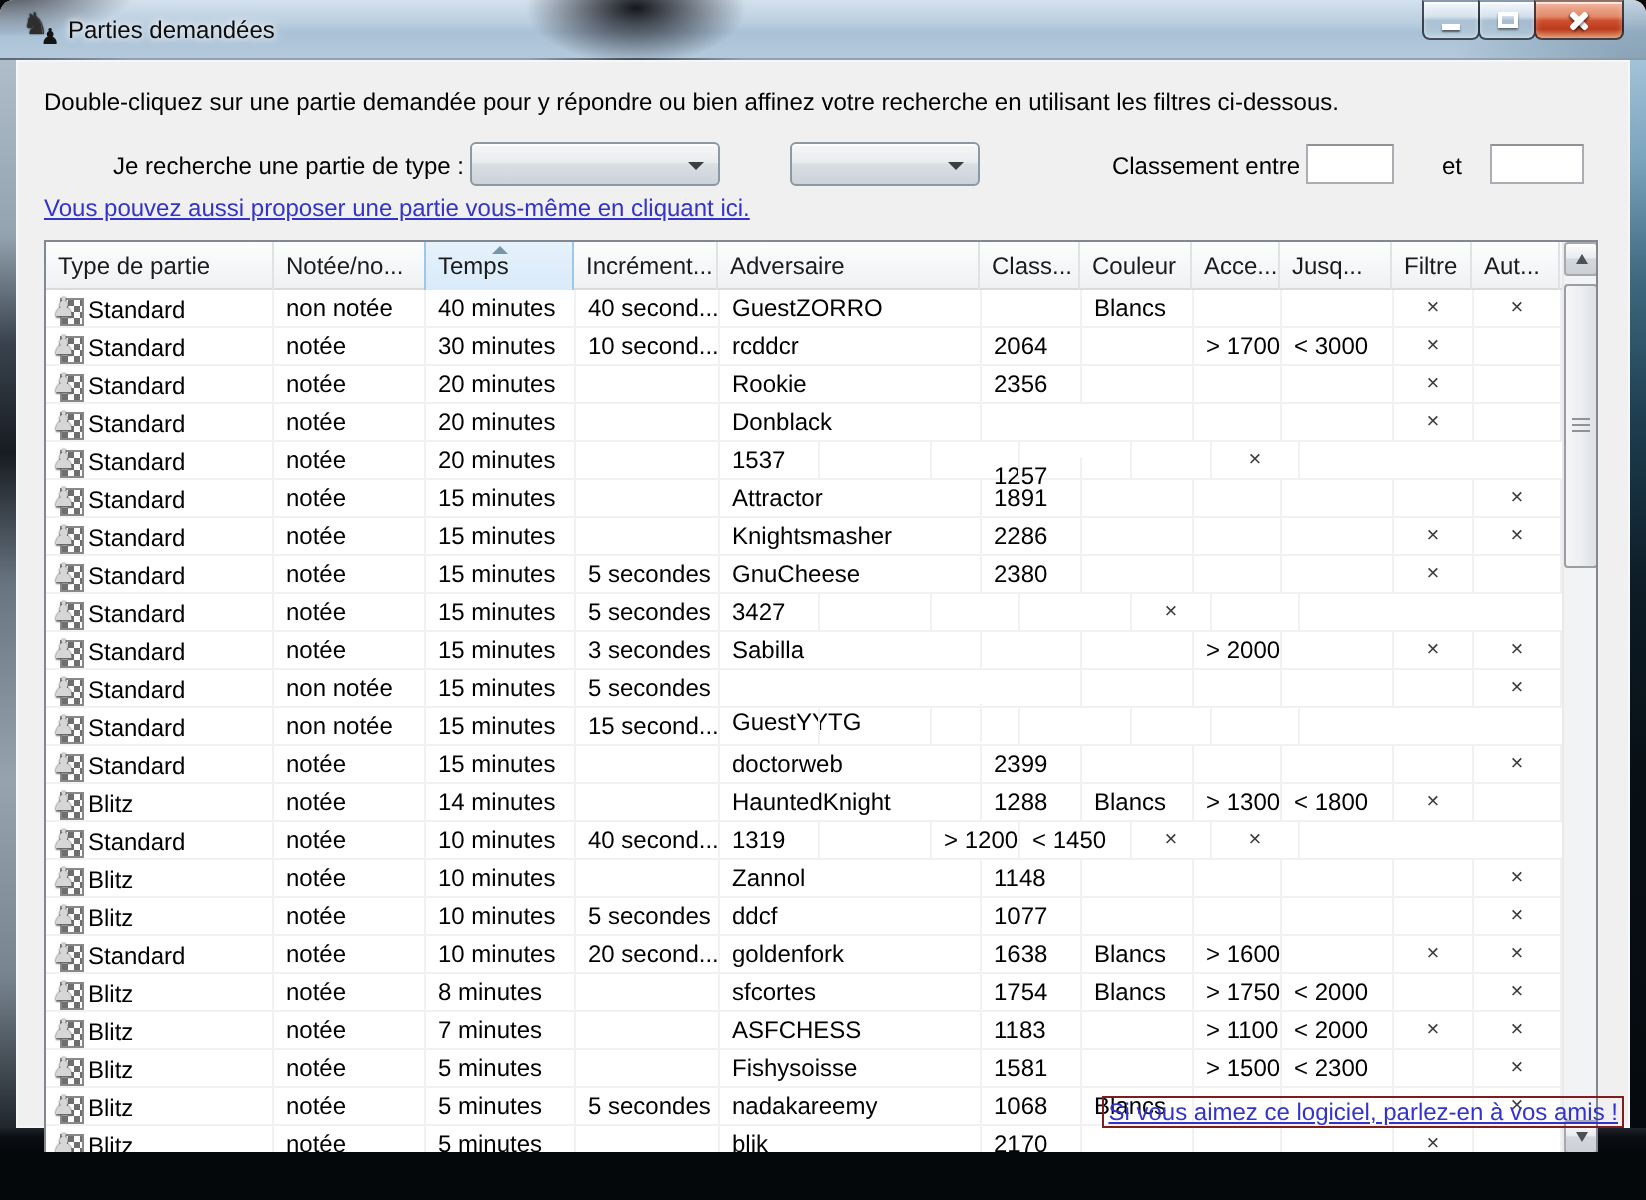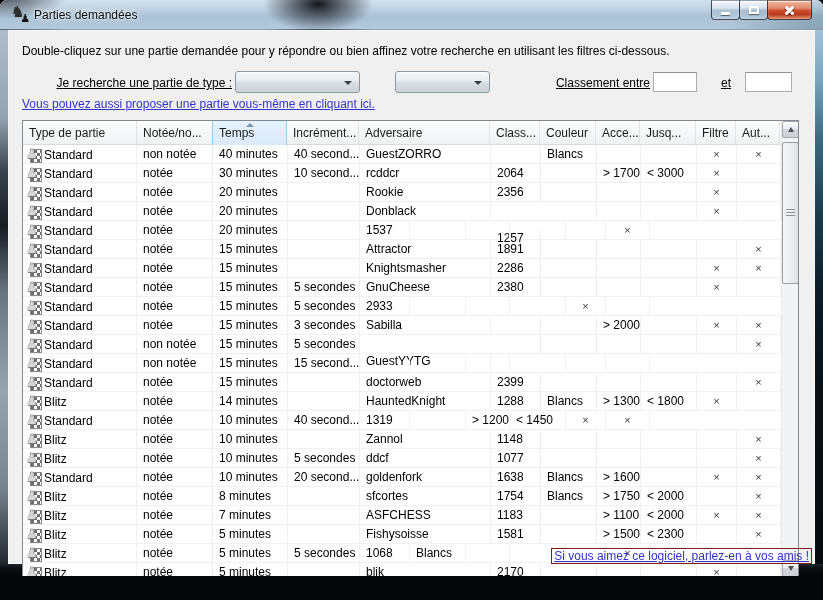--- a/index.html
+++ b/index.html
@@ -45,21 +45,21 @@
   .glyph-close { position:relative; width:13px; height:13px; }
   .glyph-close::before,.glyph-close::after { content:""; position:absolute; left:1px; top:5px; width:11px; height:3px; background:#fff; border-radius:1px; box-shadow:0 1px 1px rgba(0,0,0,.45); }
   .glyph-close::before { transform:rotate(45deg); }
   .glyph-close::after  { transform:rotate(-45deg); }
 
   
   .client { position:absolute; left:8px; top:30px; right:8px; bottom:12px; background:#f0f0f0; box-shadow:inset 0 0 0 1px rgba(255,255,255,.45); }
 
   .intro { position:absolute; left:14px; top:14px; white-space:nowrap; }
 
-  .lbl { position:absolute; white-space:nowrap;text-decoration:underline; }
+  .lbl { position:absolute; white-space:nowrap; }
   .lbl-type   { left:14px;  top:46px; width:210px; text-align:right; }
   .lbl-rating { left:470px; top:46px; width:172px; text-align:right; }
   .lbl-et     { left:706px; top:46px; width:24px;  text-align:center; }
 
   .combo { position:absolute; top:41px; height:22px; border:1px solid #8b99a5; border-radius:3px;
     background:linear-gradient(180deg,#f4f6f7 0%, #eaedf0 45%, #dadfe4 50%, #ccd2d9 100%);
     box-shadow:inset 0 1px 0 rgba(255,255,255,.85); cursor:default; }
   .combo-1 { left:227px; width:125px; }
   .combo-2 { left:387px; width:95px; }
   .combo .sel { position:absolute; left:6px; top:3px; right:22px; height:16px; overflow:hidden; }
@@ -299,21 +299,21 @@
               <div class="cell auto" style="width: 44px;"></div>
             </div>
             <div class="lv-row">
               <div class="cell type" style="width: 114px;">
                 <span class="piece-icon"></span>
                 <span class="tlabel">Standard</span>
               </div>
               <div class="cell rated" style="width: 76px;">notée</div>
               <div class="cell time" style="width: 75px;">15 minutes</div>
               <div class="cell increment" style="width: 72px;">5 secondes</div>
-              <div class="cell rating" style="width: 50px;">2933</div>
+              <div class="cell rating" style="width: 50px;">3427</div>
               <div class="cell color" style="width: 56px;"></div>
               <div class="cell above" style="width: 44px;"></div>
               <div class="cell below" style="width: 56px;"></div>
               <div class="cell filter" style="width: 40px;">×</div>
               <div class="cell auto" style="width: 44px;"></div>
             </div>
             <div class="lv-row">
               <div class="cell type" style="width: 114px;">
                 <span class="piece-icon"></span>
                 <span class="tlabel">Standard</span>
@@ -504,20 +504,21 @@
               <div class="cell auto" style="width: 44px;">×</div>
             </div>
             <div class="lv-row">
               <div class="cell type" style="width: 114px;">
                 <span class="piece-icon"></span>
                 <span class="tlabel">Blitz</span>
               </div>
               <div class="cell rated" style="width: 76px;">notée</div>
               <div class="cell time" style="width: 75px;">5 minutes</div>
               <div class="cell increment" style="width: 72px;">5 secondes</div>
+              <div class="cell opponent" style="width: 131px;">nadakareemy</div>
               <div class="cell rating" style="width: 50px;">1068</div>
               <div class="cell color" style="width: 56px;">Blancs</div>
               <div class="cell above" style="width: 44px;"></div>
               <div class="cell below" style="width: 56px;"></div>
               <div class="cell filter" style="width: 40px;"></div>
               <div class="cell auto" style="width: 44px;">×</div>
             </div>
             <div class="lv-row">
               <div class="cell type" style="width: 114px;">
                 <span class="piece-icon"></span>

